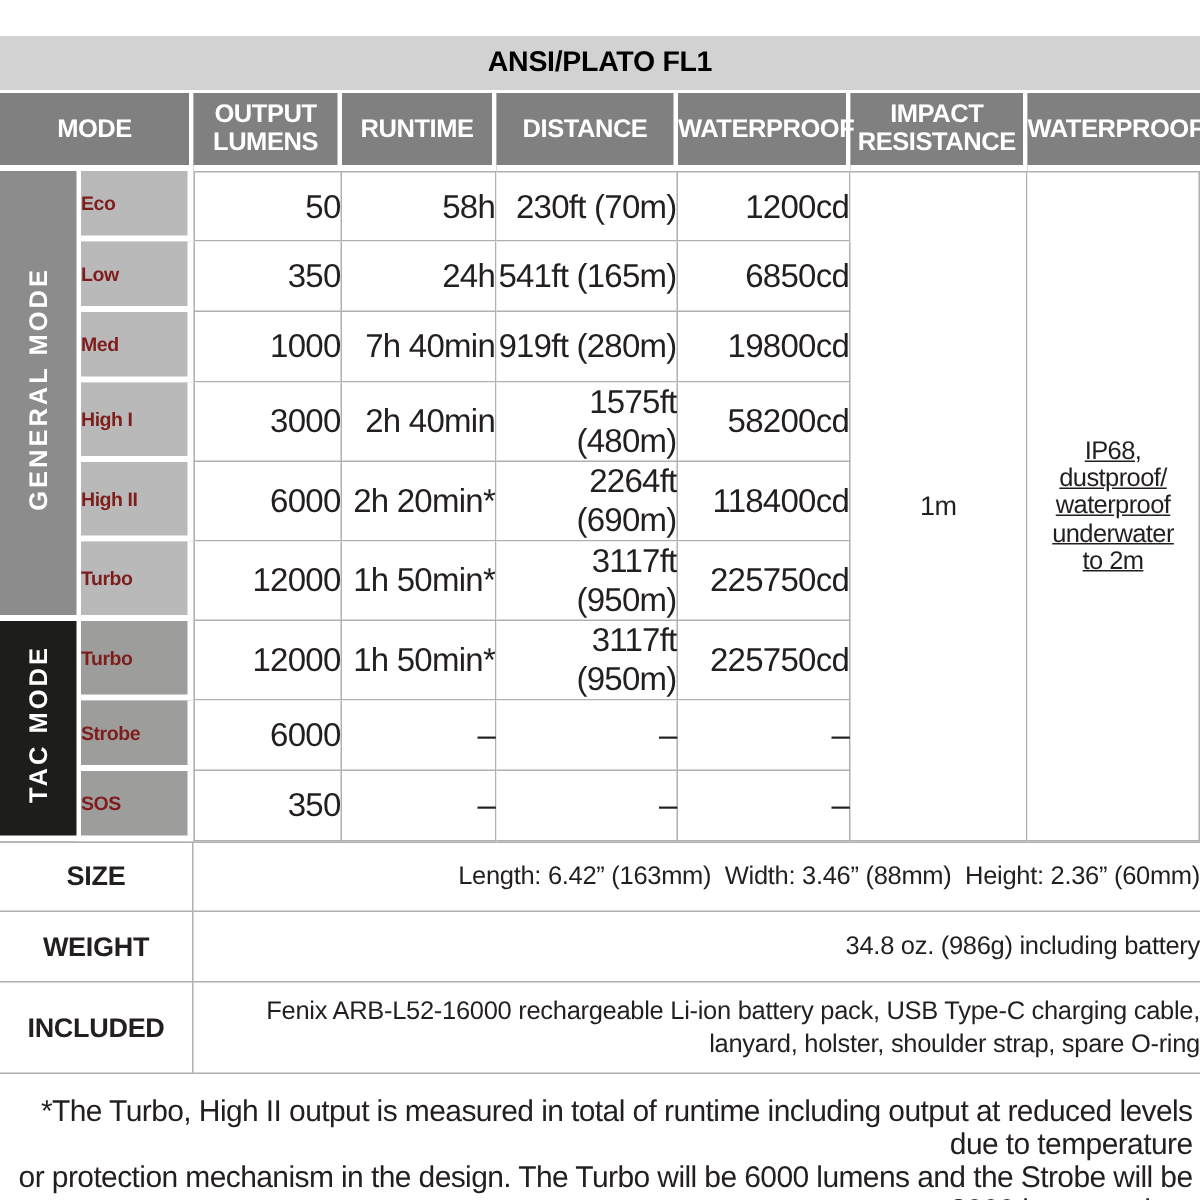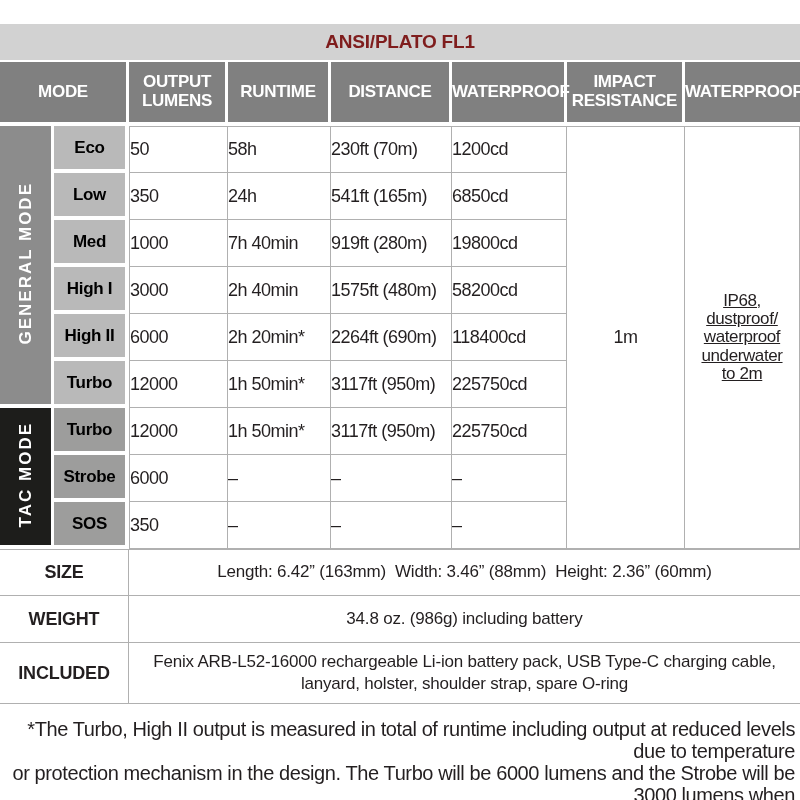--- a/index.html
+++ b/index.html
@@ -9,62 +9,62 @@
     font-family: "Liberation Sans", sans-serif;
     color: #231f20;
     overflow: hidden;
   }
   .page { width: 800px; height: 800px; position: relative; }
 
   .title-bar {
     margin-top: 24px; height: 36px; background: #d2d2d2;
     display: flex; align-items: center; justify-content: center;
     font-weight: bold; font-size: 19px; letter-spacing: -0.2px;
-    color: #7f1d1d; margin-bottom: 2px;
+    color: #000000; margin-bottom: 2px;
   }
 
   table.spec {
     width: 800px; table-layout: fixed;
     border-collapse: separate; border-spacing: 0;
   }
   table.spec td, table.spec th { padding: 0; vertical-align: middle; }
 
   th.hdr {
     background: #808080; color: #ffffff;
     font-size: 17px; font-weight: bold; line-height: 1.1;
     white-space: pre-line; text-align: center;
     border-right: 3px solid #ffffff; border-bottom: 4px solid #ffffff;
-    height: 64px; letter-spacing: -0.3px;
+    height: 52px; letter-spacing: -0.3px;
   }
   th.hdr:last-child { border-right: none; }
 
   tr.data { height: 47px; }
 
   td.group {
     background: #8c8c8c; color: #ffffff; text-align: center;
     border-right: 3px solid #ffffff; border-bottom: 4px solid #ffffff;
   }
   td.group.tac { background: #1d1d1b; }
   .vert {
     display: inline-block;
     writing-mode: vertical-rl; transform: rotate(180deg);
     font-weight: bold; font-size: 17px; letter-spacing: 2px;
     white-space: nowrap;
   }
 
   td.sub {
-    background: #b9b9b9; color: #000000; font-weight: bold;
-    font-size: 17px; text-align: center; padding-right: 8px;
+    background: #b9b9b9; color: #7f1d1d; font-weight: bold;
+    font-size: 13px; text-align: left; padding-right: 8px;
     border-right: 4px solid #ffffff; border-bottom: 4px solid #ffffff;
     letter-spacing: -0.3px;
   }
   td.sub.tac { background: #9d9d9c; }
 
   td.d {
-    background: #ffffff; text-align: left; font-size: 18px;
+    background: #ffffff; text-align: right; font-size: 22px;
     letter-spacing: -0.5px;
     border-right: 1px solid #b0b0b0; border-bottom: 1px solid #b0b0b0;
   }
   td.bl { border-left: 1px solid #b0b0b0; }
   td.bt { border-top: 1px solid #b0b0b0; }
 
   td.merged {
     background: #ffffff; text-align: center; font-size: 18px;
     letter-spacing: -0.4px;
     border-right: 1px solid #b0b0b0; border-bottom: 1px solid #b0b0b0;
@@ -74,21 +74,21 @@
 
   tr.spec-row-1 { height: 47px; }
   tr.spec-row-2 { height: 47px; }
   tr.spec-row-3 { height: 61px; padding-left: 32px; }
   td.spec-label {
     font-weight: bold; font-size: 18px; text-align: center;
     letter-spacing: -0.2px;
     border-right: 1px solid #b0b0b0; border-bottom: 1px solid #b0b0b0;
   }
   td.spec-value {
-    text-align: center; font-size: 17px; letter-spacing: -0.2px;
+    text-align: right; font-size: 17px; letter-spacing: -0.2px;
     line-height: 1.3; white-space: pre-wrap;
     border-bottom: 1px solid #b0b0b0;
   }
   td.btop { border-top: 1px solid #b0b0b0; }
 
   .footnote {
     margin-top: 14px; padding-right: 5px; text-align: right;
     font-size: 20px; line-height: 22px; letter-spacing: -0.4px;
     color: #231f20;
   }

